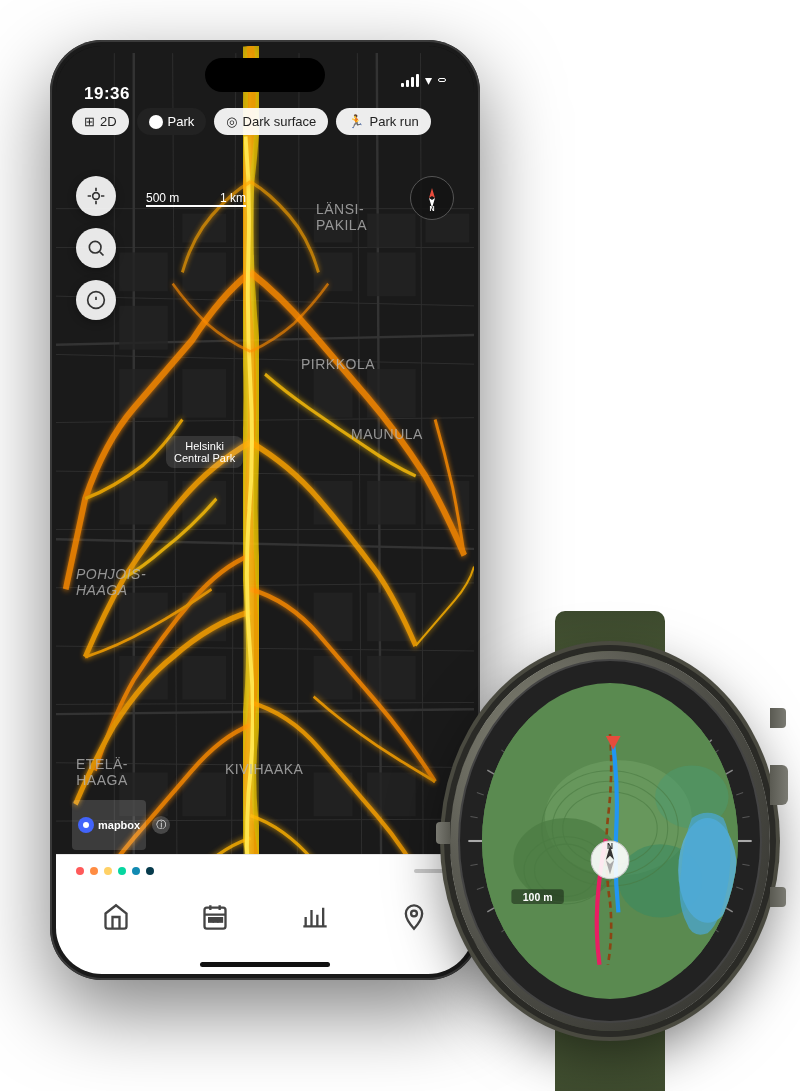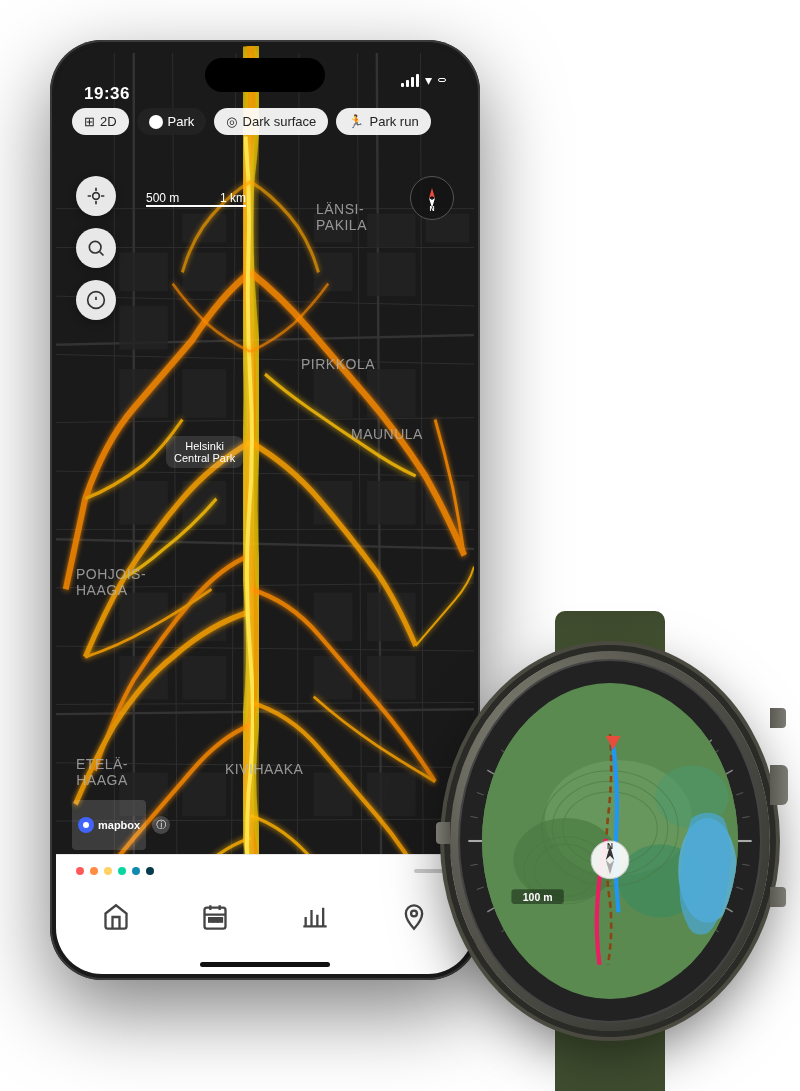--- a/index.html
+++ b/index.html
@@ -695,21 +695,21 @@
           <svg width="28" height="28" viewBox="0 0 28 28">
             <polygon points="14,4 17,14 14,12 11,14" fill="#e74c3c"></polygon>
             <polygon points="14,24 17,14 14,16 11,14" fill="#fff"></polygon>
             <text x="14" y="27" text-anchor="middle" fill="#fff" font-size="7" font-weight="bold">N</text>
           </svg>
         </div>
 
         <span class="area-label" style="top:155px;left:260px;">LÄNSI-<br>PAKILA</span>
         <span class="area-label" style="top:310px;left:245px;">PIRKKOLA</span>
         <span class="area-label" style="top:360px;left:295px;margin-top:20px;">MAUNULA</span>
-        <span class="area-label" style="top:520px;left:20px;">POHJOIS-<br>HAAGA</span>
+        <span class="area-label" style="top:520px;left:20px;font-style:italic;">POHJOIS-<br>HAAGA</span>
         <span class="area-label" style="top:710px;left:20px;text-align:center;">ETELÄ-<br>HAAGA</span>
         <span class="area-label" style="top:715px;left:169px;">KIVIHAAKA</span>
 
         <div class="park-label">
           <span>Helsinki<br>Central Park</span>
         </div>
 
         <div class="mapbox-attr">
           <div class="mapbox-logo">
             <svg width="16" height="16" viewBox="0 0 16 16">

